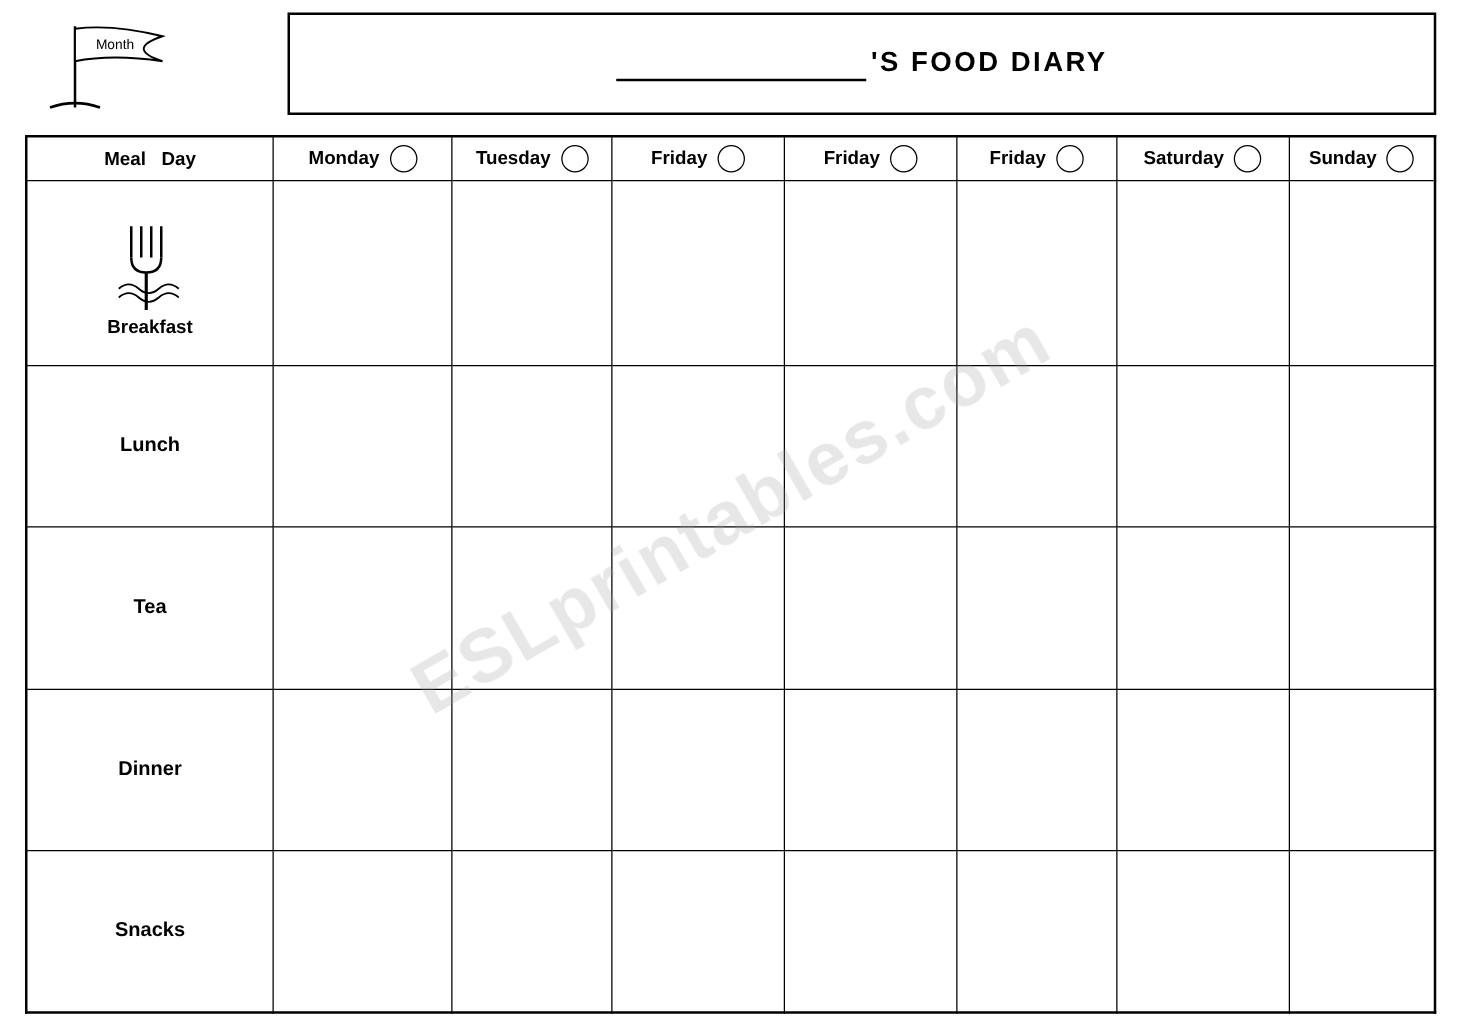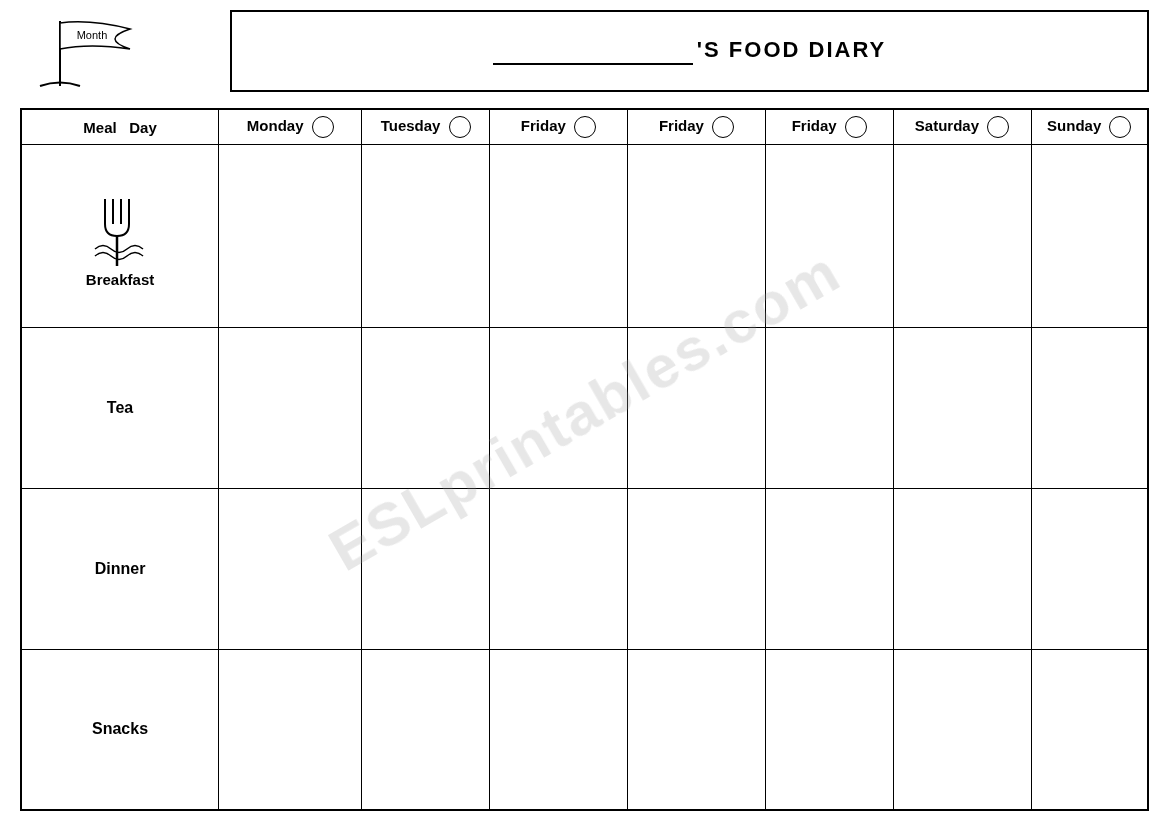--- a/index.html
+++ b/index.html
@@ -255,20 +255,32 @@
       </td>
       <td class="day-data-cell"></td>
       <td class="day-data-cell"></td>
       <td class="day-data-cell"></td>
       <td class="day-data-cell"></td>
       <td class="day-data-cell"></td>
       <td class="day-data-cell"></td>
       <td class="day-data-cell"></td>
     </tr>
 
+    <tr class="meal-row">
+      <td class="meal-label-cell">
+        <span>Lunch</span>
+      </td>
+      <td class="day-data-cell"></td>
+      <td class="day-data-cell"></td>
+      <td class="day-data-cell"></td>
+      <td class="day-data-cell"></td>
+      <td class="day-data-cell"></td>
+      <td class="day-data-cell"></td>
+      <td class="day-data-cell"></td>
+    </tr>
 
     <tr class="meal-row">
       <td class="meal-label-cell">
         <span>Tea</span>
       </td>
       <td class="day-data-cell"></td>
       <td class="day-data-cell"></td>
       <td class="day-data-cell"></td>
       <td class="day-data-cell"></td>
       <td class="day-data-cell"></td>

